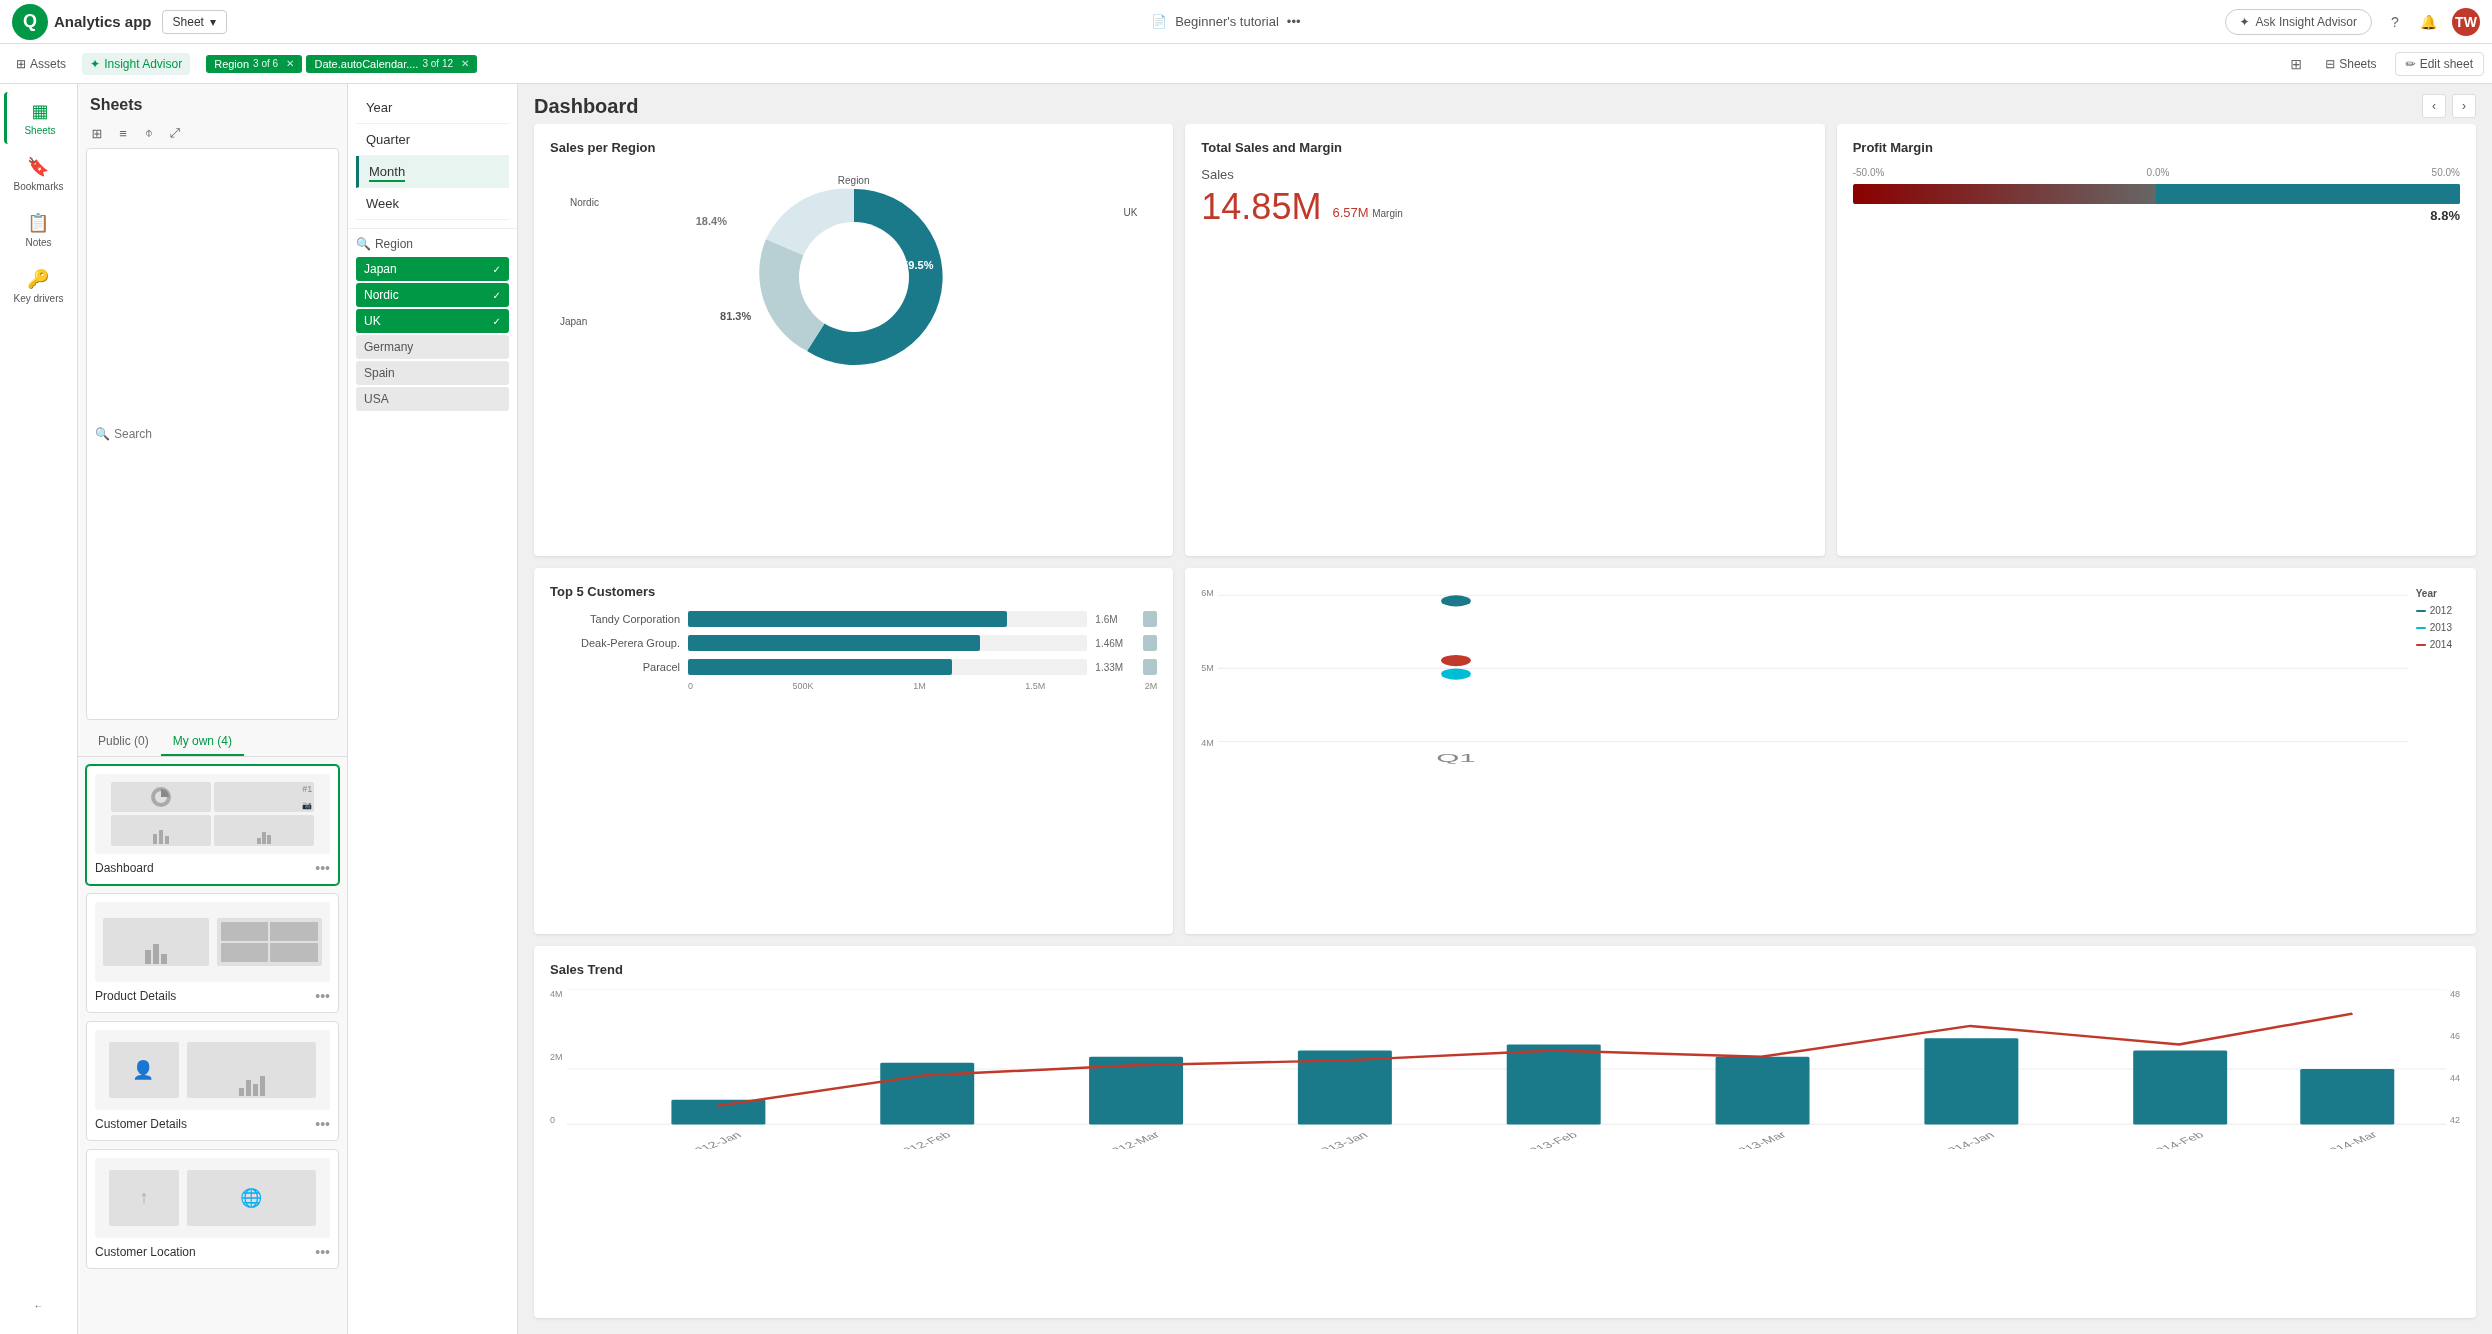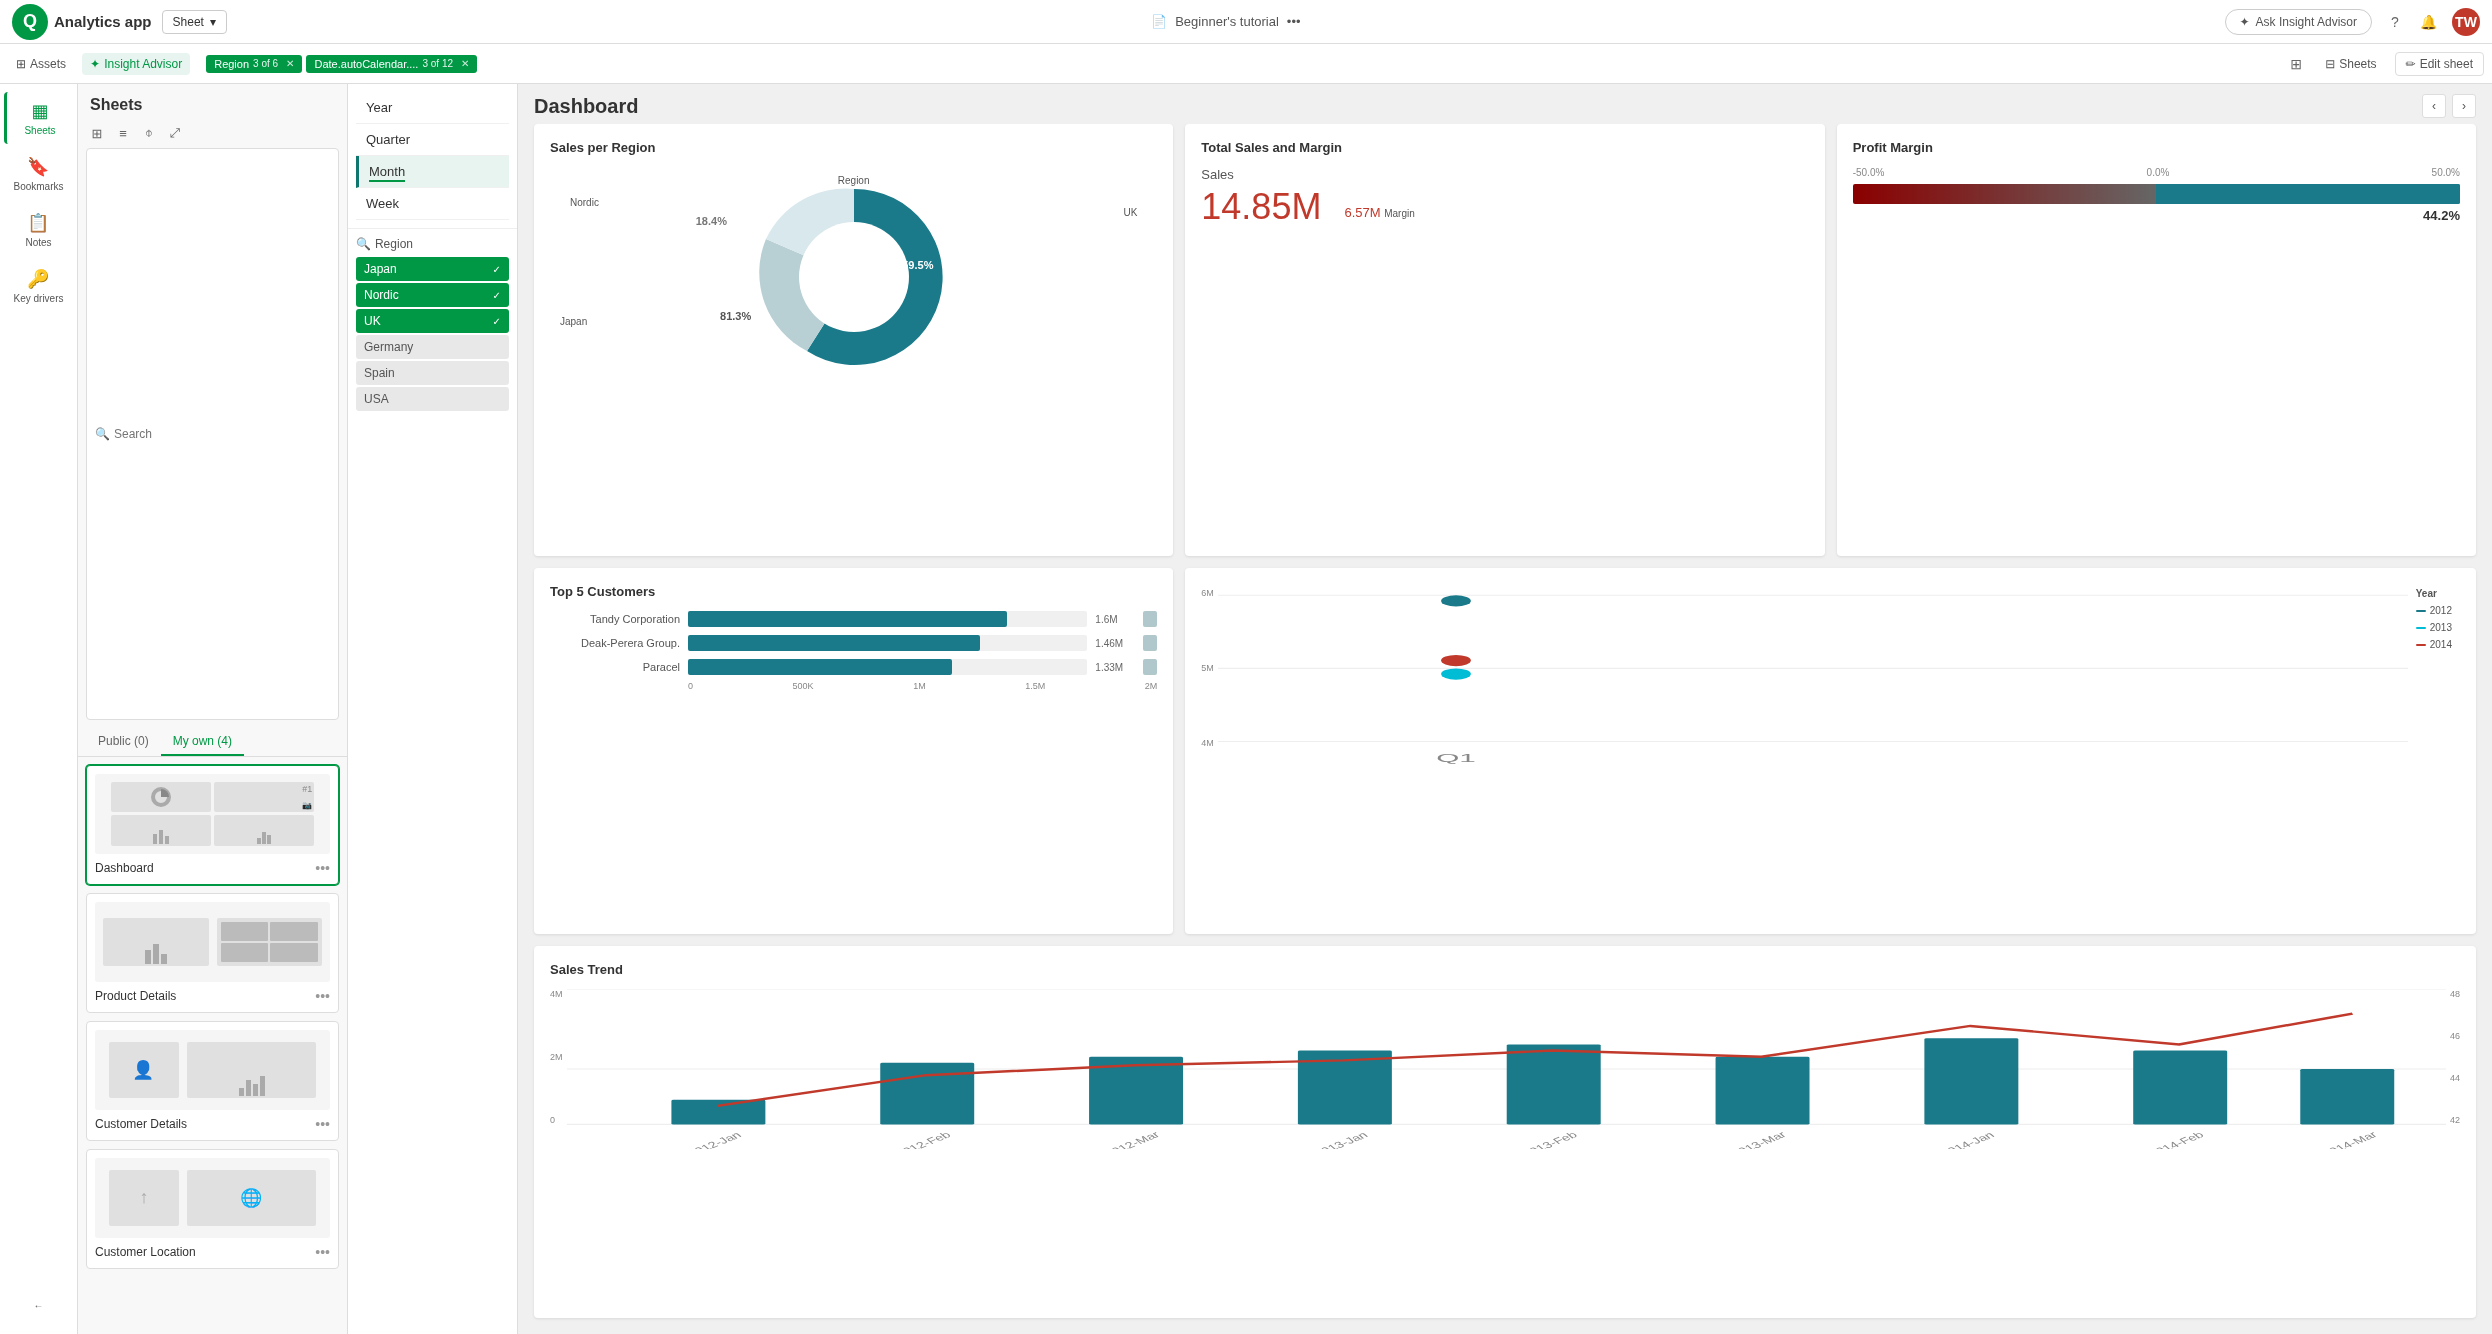--- a/index.html
+++ b/index.html
@@ -392,42 +392,42 @@
 
           <div style="position:absolute;top:42%;left:58%;font-size:11px;font-weight:600;color:#fff">59.5%</div>
           <div style="position:absolute;top:65%;left:28%;font-size:11px;font-weight:600;color:#555">81.3%</div>
           <div style="position:absolute;top:22%;left:24%;font-size:11px;font-weight:600;color:#777">18.4%</div>
         </div>
       </div>
 
       <div class="card" style="grid-column:2;grid-row:1">
         <div class="card-title">Total Sales and Margin</div>
         <div class="kpi-sales">Sales</div>
-        <div style="display:flex;align-items:flex-end;gap:23px">
+        <div style="display:flex;align-items:flex-end;gap:11px">
           <div class="kpi-value">14.85M</div>
           <div style="margin-bottom:8px">
             <div style="color:#c0392b;font-size:13px;font-weight:500">
               <span>6.57M</span>
               <span style="font-size:10px;color:#555">Margin</span>
             </div>
           </div>
         </div>
       </div>
 
       <div class="card" style="grid-column:3;grid-row:1">
         <div class="card-title">Profit Margin</div>
         <div class="profit-scale">
           <span>-50.0%</span>
           <span>0.0%</span>
           <span>50.0%</span>
         </div>
         <div style="position:relative;height:20px;background:linear-gradient(to right, #8b0000, #666, #1a7a8a);border-radius:2px;margin-bottom:4px">
           <div style="position:absolute;right:0;top:0;height:100%;width:50%;background:#1a7a8a;border-radius:0 2px 2px 0"></div>
         </div>
-        <div class="profit-value">44.2%</div>
+        <div class="profit-value">8.8%</div>
       </div>
 
       <div class="card" style="grid-column:1;grid-row:2">
         <div class="card-title">Top 5 Customers</div>
         <div class="bar-chart">
           <div class="bar-row">
             <div class="bar-label">Tandy Corporation</div>
             <div class="bar-track">
               <div class="bar-fill" style="width:80%"></div>
             </div>

